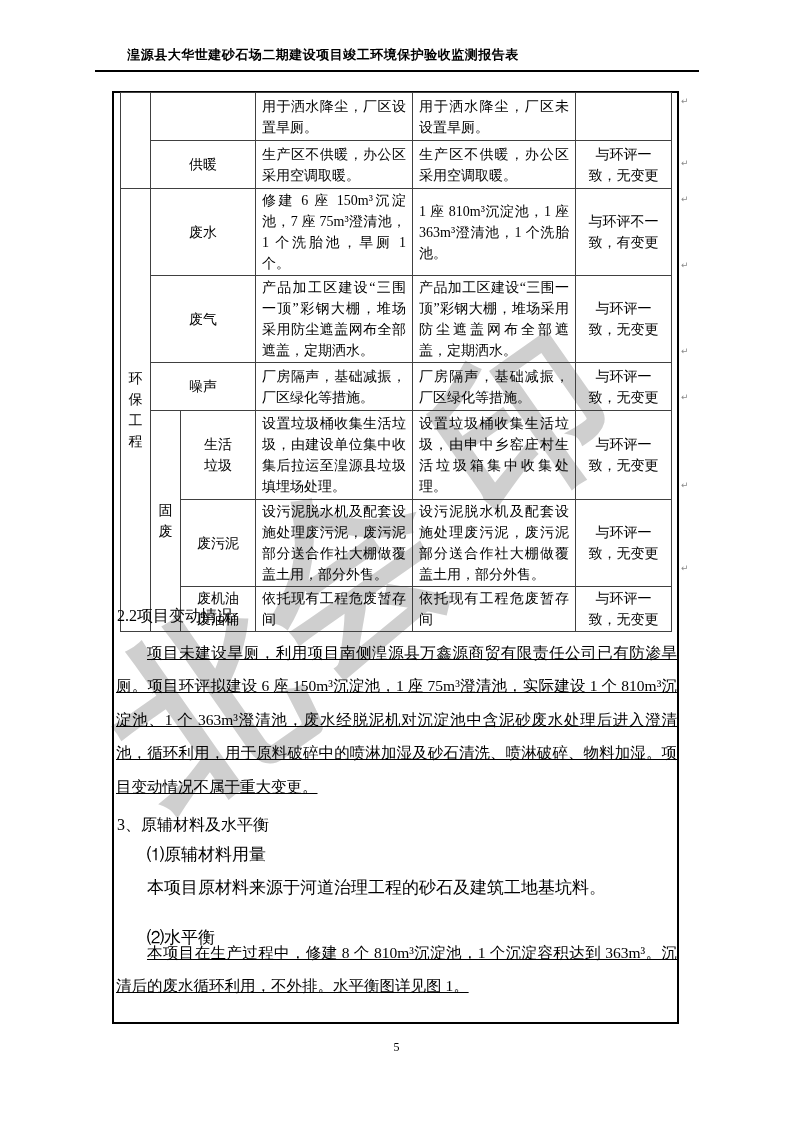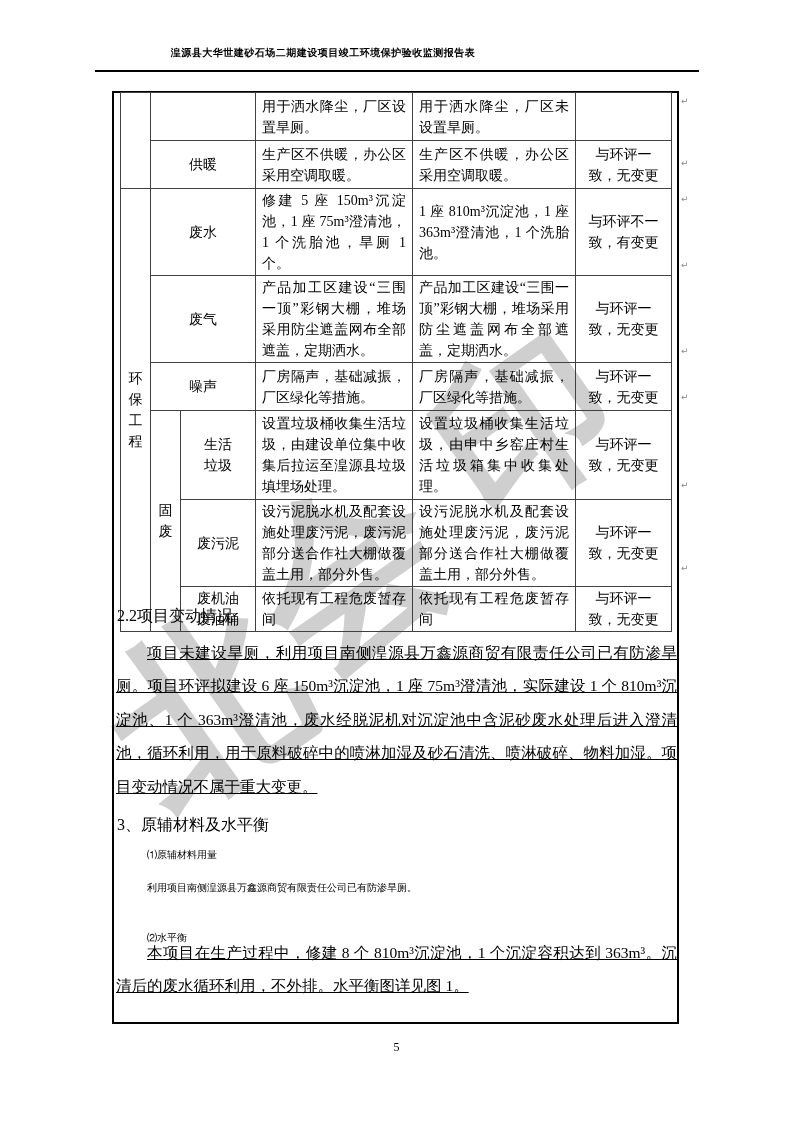--- a/index.html
+++ b/index.html
@@ -4,21 +4,21 @@
 <style>
   html,body { margin:0; padding:0; }
   body {
     width:793px; height:1122px; background:#ffffff; position:relative;
     font-family:"Liberation Serif", serif; color:#000;
     overflow:hidden;
   }
   
   .doc-title {
     position:absolute; top:46px; left:0; width:646px;
-    text-align:center; font-size:10px; font-weight:bold; letter-spacing:0.5px;
+    text-align:center; font-size:13px; font-weight:bold; letter-spacing:0.5px;
     z-index:2;
   }
   .header-rule {
     position:absolute; left:95px; top:70px; width:604px; height:2px; background:#000; z-index:2;
   }
   
   .wm {
     position:absolute; color:#cfcfcf; font-weight:bold; z-index:0;
     transform:rotate(-35deg); font-family:"Liberation Serif", serif; line-height:1;
   }
@@ -55,21 +55,21 @@
   .para {
     position:absolute; left:116px; width:561px; z-index:2;
     font-size:15.5px; line-height:33.4px; text-align:justify; text-justify:inter-character;
     text-indent:31px;
     text-decoration:underline;
   }
   .p22 { top:636px; }
   .p3  { top:936px; }
   .sub-line {
     position:absolute; left:147px; width:530px; z-index:2;
-    font-size:10px; line-height:24px;
+    font-size:17px; line-height:24px;
   }
   .sl1 { top:843px; } .sl2 { top:876px; } .sl3 { top:926px; }
   
   .pmark {
     position:absolute; left:681px; z-index:2; color:#8a8a8a; font-size:9px;
     font-family:"DejaVu Sans", sans-serif;
   }
   .pm1{top:96px;} .pm2{top:158px;} .pm3{top:194px;} .pm4{top:260px;}
   .pm5{top:346px;} .pm6{top:392px;} .pm7{top:480px;} .pm8{top:563px;}
   .page-number {
@@ -111,21 +111,21 @@
     <td class="cell-text">生产区不供暖，办公区采用空调取暖。</td>
     <td class="cell-text">生产区不供暖，办公区采用空调取暖。</td>
     <td class="cell-verdict">与环评一致，无变更</td>
   </tr>
   <tr class="r3">
     <td class="cell-group" rowspan="6">环
 保
 工
 程</td>
     <td class="cell-label" colspan="2">废水</td>
-    <td class="cell-text">修建 5 座 150m³沉淀池，1 座 75m³澄清池，1 个洗胎池，旱厕 1 个。</td>
+    <td class="cell-text">修建 6 座 150m³沉淀池，7 座 75m³澄清池，1 个洗胎池，旱厕 1 个。</td>
     <td class="cell-text">1 座 810m³沉淀池，1 座 363m³澄清池，1 个洗胎池。</td>
     <td class="cell-verdict">与环评不一致，有变更</td>
   </tr>
   <tr class="r4">
     <td class="cell-label" colspan="2">废气</td>
     <td class="cell-text">产品加工区建设“三围一顶”彩钢大棚，堆场采用防尘遮盖网布全部遮盖，定期洒水。</td>
     <td class="cell-text">产品加工区建设“三围一顶”彩钢大棚，堆场采用防尘遮盖网布全部遮盖，定期洒水。</td>
     <td class="cell-verdict">与环评一致，无变更</td>
   </tr>
   <tr class="r5">
@@ -157,21 +157,21 @@
     <td class="cell-verdict">与环评一致，无变更</td>
   </tr>
 </tbody>
   </table>
 
 <div class="sec-heading h22">2.2项目变动情况</div>
 <div class="para p22">项目未建设旱厕，利用项目南侧湟源县万鑫源商贸有限责任公司已有防渗旱厕。项目环评拟建设 6 座 150m³沉淀池，1 座 75m³澄清池，实际建设 1 个 810m³沉淀池、1 个 363m³澄清池，废水经脱泥机对沉淀池中含泥砂废水处理后进入澄清池，循环利用，用于原料破碎中的喷淋加湿及砂石清洗、喷淋破碎、物料加湿。项目变动情况不属于重大变更。</div>
 
 <div class="sec-heading h3">3、原辅材料及水平衡</div>
 <div class="sub-line sl1">⑴原辅材料用量</div>
-<div class="sub-line sl2">利用项目南侧湟源县万鑫源商贸有限责任公司已有防渗旱厕。</div>
+<div class="sub-line sl2">本项目原材料来源于河道治理工程的砂石及建筑工地基坑料。</div>
 <div class="sub-line sl3">⑵水平衡</div>
 <div class="para p3">本项目在生产过程中，修建 8 个 810m³沉淀池，1 个沉淀容积达到 363m³。沉清后的废水循环利用，不外排。水平衡图详见图 1。</div>
 
 <span class="pmark pm1">↵</span>
 <span class="pmark pm2">↵</span>
 <span class="pmark pm3">↵</span>
 <span class="pmark pm4">↵</span>
 <span class="pmark pm5">↵</span>
 <span class="pmark pm6">↵</span>
 <span class="pmark pm7">↵</span>

